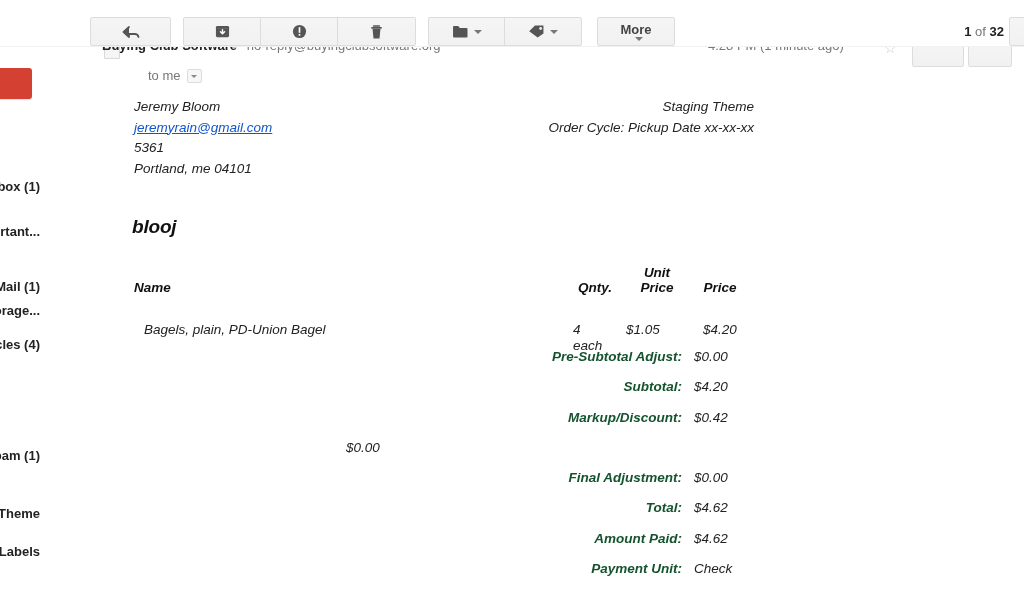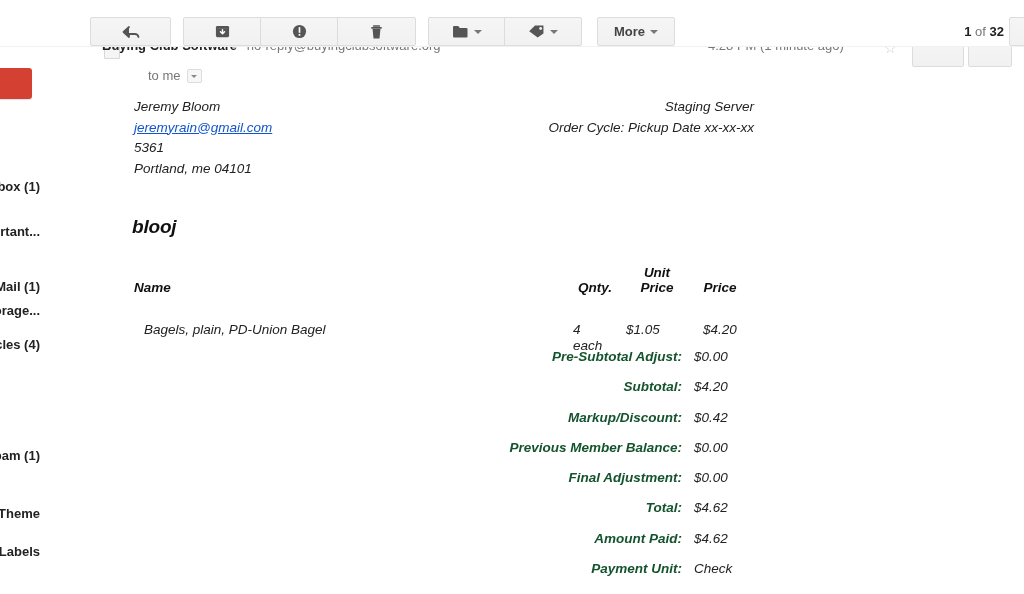--- a/index.html
+++ b/index.html
@@ -33,20 +33,21 @@
     box-sizing: border-box;
     background: linear-gradient(to bottom, #f5f5f5, #f1f1f1);
     border: 1px solid #dcdcdc;
     border-radius: 2px;
     display: flex;
     align-items: center;
     justify-content: center;
     color: #444;
     font-size: 12px;
     user-select: none;
+    flex-direction: column;
   }
   .btn-group {
     position: absolute;
     top: 17px;
     height: 29px;
     display: flex;
     box-sizing: border-box;
     background: linear-gradient(to bottom, #f5f5f5, #f1f1f1);
     border: 1px solid #dcdcdc;
     border-radius: 2px;
@@ -420,21 +421,21 @@
 <div id="body">
 
   <div id="buyer-block">
     <div>Jeremy Bloom</div>
     <div><a class="email-link" href="#">jeremyrain@gmail.com</a></div>
     <div>5361</div>
     <div>Portland, me 04101</div>
   </div>
 
   <div id="server-block">
-    <div>Staging Server</div>
+    <div>Staging Theme</div>
     <div>Order Cycle: Pickup Date xx-xx-xx</div>
   </div>
 
   <div id="order-title">blooj</div>
 
   <table id="order-table">
     <thead>
       <tr>
         <th class="c-name">Name</th>
         <th class="c-qty">Qnty.</th>
@@ -465,21 +466,20 @@
     </div>
     <div class="sum-row">
       <div class="sum-label">Subtotal:</div>
       <div class="sum-value">$4.20</div>
     </div>
     <div class="sum-row">
       <div class="sum-label">Markup/Discount:</div>
       <div class="sum-value">$0.42</div>
     </div>
     <div class="sum-row">
-      <div class="sum-label">Previous Member Balance:</div>
       <div class="sum-value">$0.00</div>
     </div>
     <div class="sum-row">
       <div class="sum-label">Final Adjustment:</div>
       <div class="sum-value">$0.00</div>
     </div>
     <div class="sum-row">
       <div class="sum-label">Total:</div>
       <div class="sum-value">$4.62</div>
     </div>

